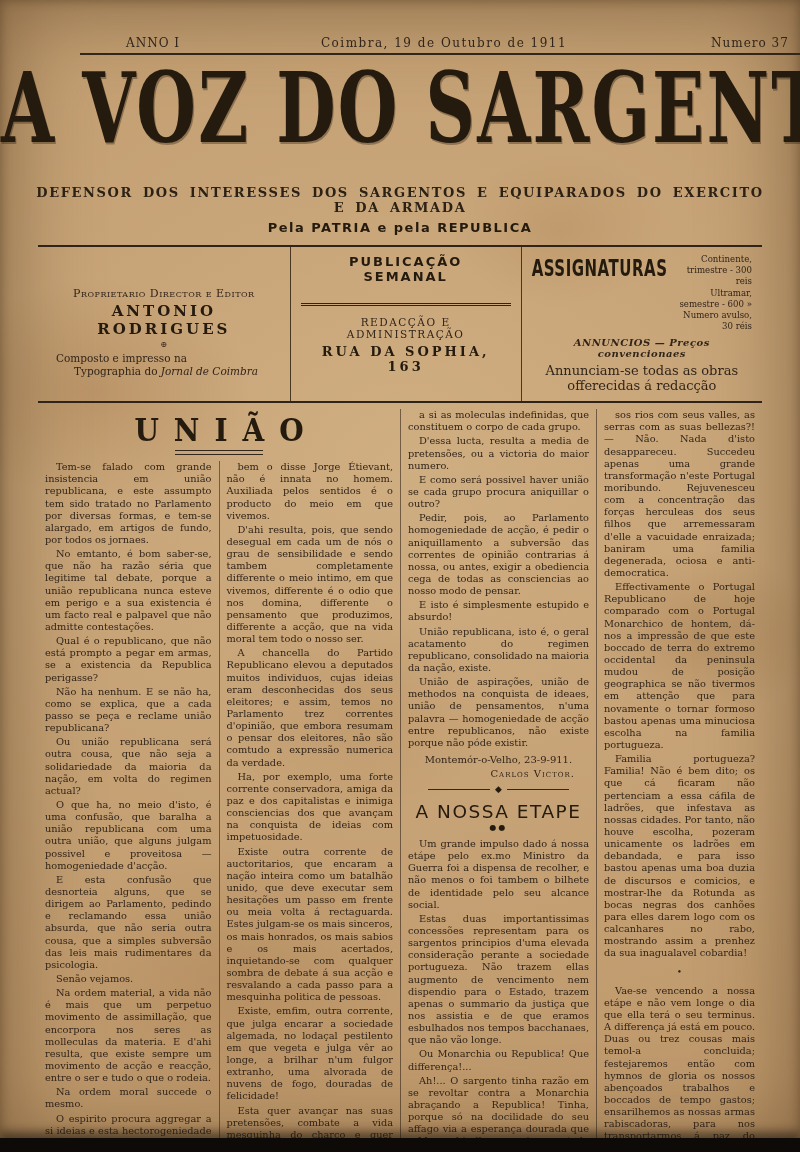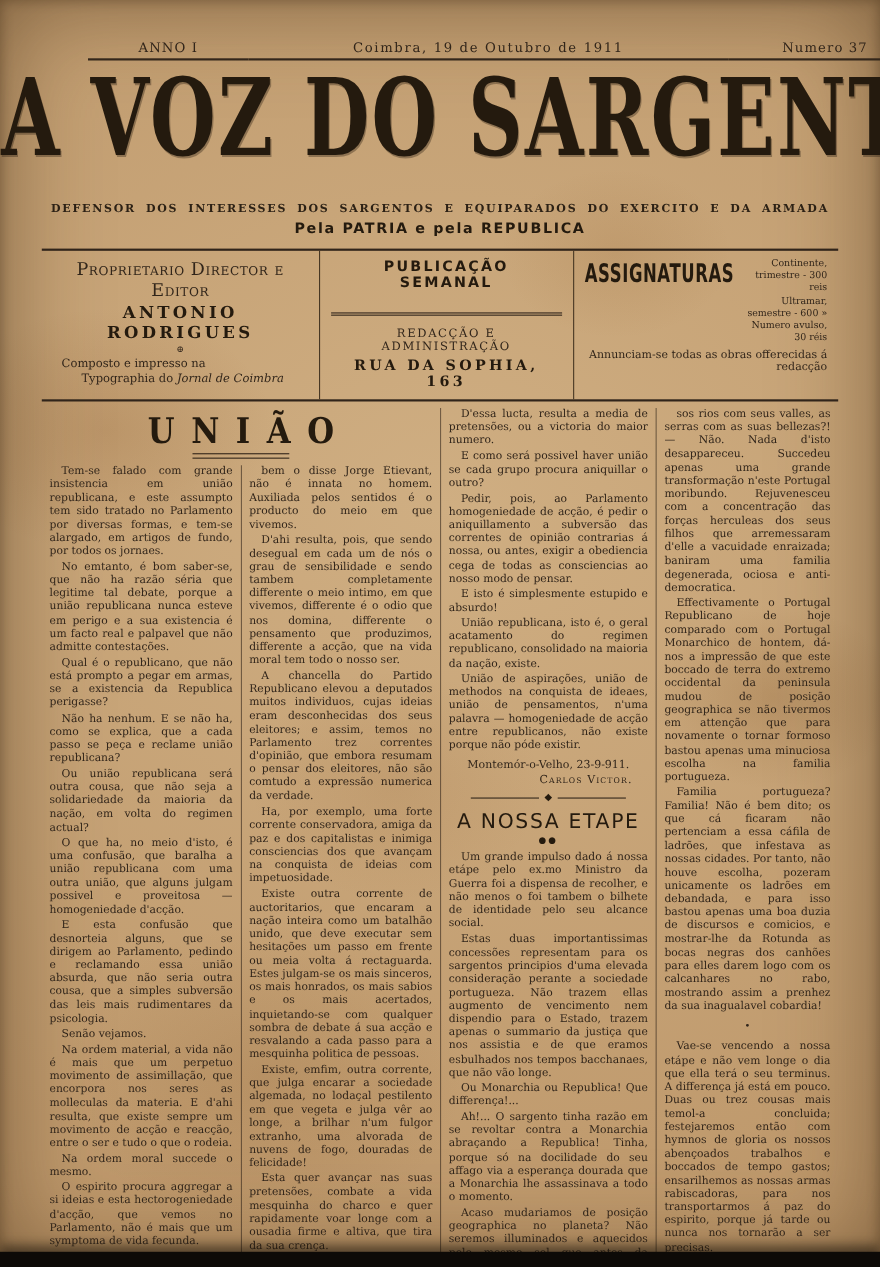--- a/index.html
+++ b/index.html
@@ -36,48 +36,48 @@
   .cell.numero{min-width:160px;}
 
   
   .masthead{height:116px;margin-top:8px;text-align:center;overflow:visible;}
   .masthead .title{
     display:inline-block;font-family:"DejaVu Serif", serif;font-weight:700;
     font-size:64px;line-height:1;color:#241a0e;letter-spacing:2px;white-space:nowrap;
     transform:scale(1.07,1.52);transform-origin:50% 8%;
     text-shadow:1px 1px 0 rgba(36,26,14,.35);
   }
-  .subtitle{text-align:center;font-size:10px;font-weight:700;letter-spacing:1.6px;
+  .subtitle{text-align:center;font-size:13px;font-weight:700;letter-spacing:1.6px;
     word-spacing:4px;margin-top:6px;color:#2c2115;}
   .motto{text-align:center;font-family:"DejaVu Sans", sans-serif;font-weight:700;
     font-size:13px;letter-spacing:1.5px;margin-top:5px;color:#241a0e;}
 
   
   .infobox{display:flex;margin:10px 8px 0;border-top:2px solid #30241a;border-bottom:2px solid #30241a;}
   .ibox{padding:7px 10px 8px;}
   .ibox.left{flex:0 0 32%;border-right:1px solid #473723;text-align:center;}
   .ibox.mid{flex:0 0 29%;border-right:1px solid #473723;text-align:center;}
   .ibox.right{flex:1;text-align:center;}
-  .role{font-variant:small-caps;font-size:16px;letter-spacing:.5px;}
+  .role{font-variant:small-caps;font-size:11px;letter-spacing:.5px;margin-top:33px;}
   .owner{font-weight:700;font-size:15px;letter-spacing:3px;margin-top:2px;color:#241a0e;}
   .orn{font-size:8px;line-height:1.2;margin:2px 0;}
   .printed{font-size:10.5px;text-align:left;padding-left:8px;margin-top:1px;}
   .printed .it{font-style:italic;}
   .printed.second{padding-left:26px;}
   .pub{font-family:"DejaVu Sans", sans-serif;font-weight:800;font-size:13px;letter-spacing:2px;
     color:#241a0e;display:inline-block;border-bottom:3px double #30241a;padding:0 4px 19px;}
   .redac{font-size:10.5px;letter-spacing:1.5px;margin-top:10px;}
   .address{font-size:13px;font-weight:700;letter-spacing:3px;margin-top:4px;color:#241a0e;}
   .assig-row{display:flex;align-items:flex-start;justify-content:center;gap:8px;}
   .assig-label{font-family:"DejaVu Sans", sans-serif;font-weight:800;font-size:15px;
     letter-spacing:.5px;transform:scaleY(1.55);transform-origin:top;display:inline-block;color:#241a0e;}
   .rates{text-align:right;font-size:8.6px;line-height:1.3;}
   .rates p{margin:0;}
   .annuncios{font-size:10px;font-weight:700;font-style:italic;letter-spacing:.5px;margin-top:5px;}
-  .obras-note{font-size:10px;margin-top:4px;text-align:right;}
+  .obras-note{font-size:13px;margin-top:4px;}
 
   
   .bodycols{display:flex;margin:6px 8px 0;height:792px;overflow:hidden;}
   .colgroup{flex:0 0 50%;border-right:1px solid rgba(51,38,26,.6);display:flex;flex-direction:column;min-width:0;}
   .uniao-head{text-align:center;margin:2px 0 0;}
   .uniao-title{font-size:28px;font-weight:700;letter-spacing:15px;padding-left:15px;color:#241a0e;
     display:inline-block;transform:scaleY(1.15);transform-origin:top;}
   .title-rule{width:88px;height:3px;border-top:1px solid #33261a;border-bottom:1px solid #33261a;margin:6px auto 6px;}
   .twocols{display:flex;flex:1;min-height:0;}
   .col{padding:0 7px;overflow:hidden;min-width:0;}
@@ -139,20 +139,21 @@
 
       <div class="ibox right">
         <div class="assig-row">
           <span class="assig-label">ASSIGNATURAS</span>
           <div class="rates">
               <p class="rate">Continente, trimestre - 300 reis</p>
               <p class="rate">Ultramar, semestre - 600 »</p>
               <p class="rate">Numero avulso, 30 réis</p>
             </div>
         </div>
+        <div class="annuncios">ANNUNCIOS — Preços convencionaes</div>
         <div class="obras-note">Annunciam-se todas as obras offerecidas á redacção</div>
       </div>
     </div>
 
     <div class="bodycols">
 
       <div class="colgroup">
         <div class="uniao-head">
           <span class="uniao-title">UNIÃO</span>
           <div class="title-rule"></div>
@@ -178,20 +179,21 @@
               <p>Ha, por exemplo, uma forte corrente conservadora, amiga da paz e dos capitalistas e inimiga consciencias dos que avançam na conquista de ideias com impetuosidade.</p>
               <p>Existe outra corrente de auctoritarios, que encaram a nação inteira como um batalhão unido, que deve executar sem hesitações um passo em frente ou meia volta á rectaguarda. Estes julgam-se os mais sinceros, os mais honrados, os mais sabios e os mais acertados, inquietando-se com qualquer sombra de debate á sua acção e resvalando a cada passo para a mesquinha politica de pessoas.</p>
               <p>Existe, emfim, outra corrente, que julga encarar a sociedade algemada, no lodaçal pestilento em que vegeta e julga vêr ao longe, a brilhar n'um fulgor extranho, uma alvorada de nuvens de fogo, douradas de felicidade!</p>
               <p>Esta quer avançar nas suas pretensões, combate a vida mesquinha do charco e quer rapidamente voar longe com a ousadia firme e altiva, que tira da sua crença.</p>
             </div>
         </div>
       </div>
 
       <div class="col c3">
         <div>
+            <p>a si as moleculas indefinidas, que constituem o corpo de cada grupo.</p>
             <p>D'essa lucta, resulta a media de pretensões, ou a victoria do maior numero.</p>
             <p>E como será possivel haver união se cada grupo procura aniquillar o outro?</p>
             <p>Pedir, pois, ao Parlamento homogeniedade de acção, é pedir o aniquillamento a subversão das correntes de opinião contrarias á nossa, ou antes, exigir a obediencia cega de todas as consciencias ao nosso modo de pensar.</p>
             <p>E isto é simplesmente estupido e absurdo!</p>
             <p>União republicana, isto é, o geral acatamento do regimen republicano, consolidado na maioria da nação, existe.</p>
             <p>União de aspirações, união de methodos na conquista de ideaes, união de pensamentos, n'uma palavra — homogeniedade de acção entre republicanos, não existe porque não póde existir.</p>
           </div>
         <div class="sig-place">Montemór-o-Velho, 23-9-911.</div>
         <div class="sig-author">Carlos Victor.</div>
         <div class="diamond-rule">

